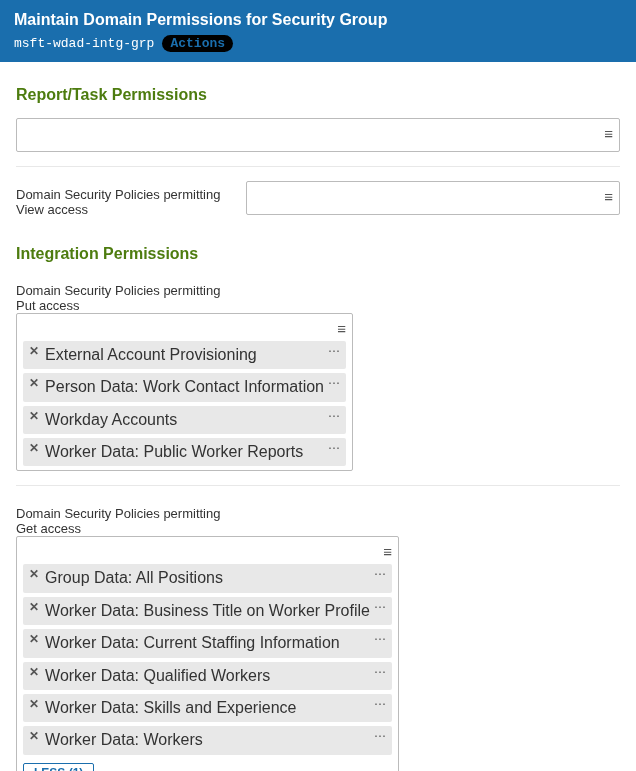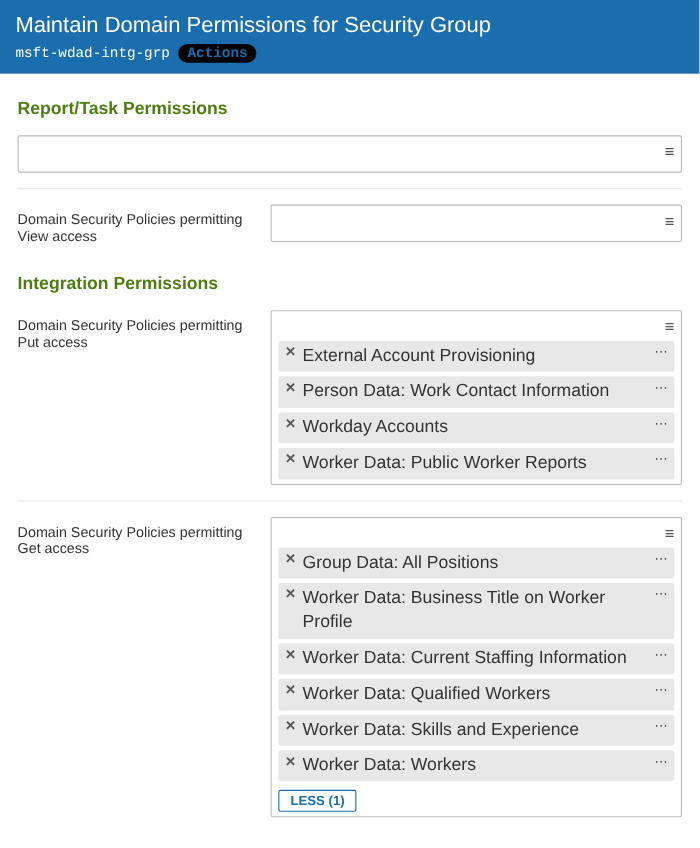--- a/index.html
+++ b/index.html
@@ -12,22 +12,22 @@
       color: #333;
     }
 
     
     .page-header {
       background: #1a6ead;
       color: #fff;
       padding: 10px 14px 10px 14px;
     }
     .page-header h1 {
-      font-size: 20px;
-      font-weight: normal;
+      font-size: 16px;
+      font-weight: bold;
       color: #fff;
       line-height: 1.3;
     }
     .header-sub {
       display: flex;
       align-items: center;
       gap: 8px;
       margin-top: 4px;
       font-family: Liberation Mono, monospace;
     }
@@ -159,20 +159,21 @@
       font-weight: bold;
       cursor: pointer;
     }
 
     .integration-section {
       margin-top: 8px;
     }
 
     .form-row-top {
       align-items: flex-start;
+      flex-direction: column;
     }
   </style>
 </head>
 <body>
 
 <div class="page-header">
   <h1>Maintain Domain Permissions for Security Group</h1>
   <div class="header-sub">
     <span class="header-sub-text">msft-wdad-intg-grp</span>
     <span class="actions-badge">Actions</span>

